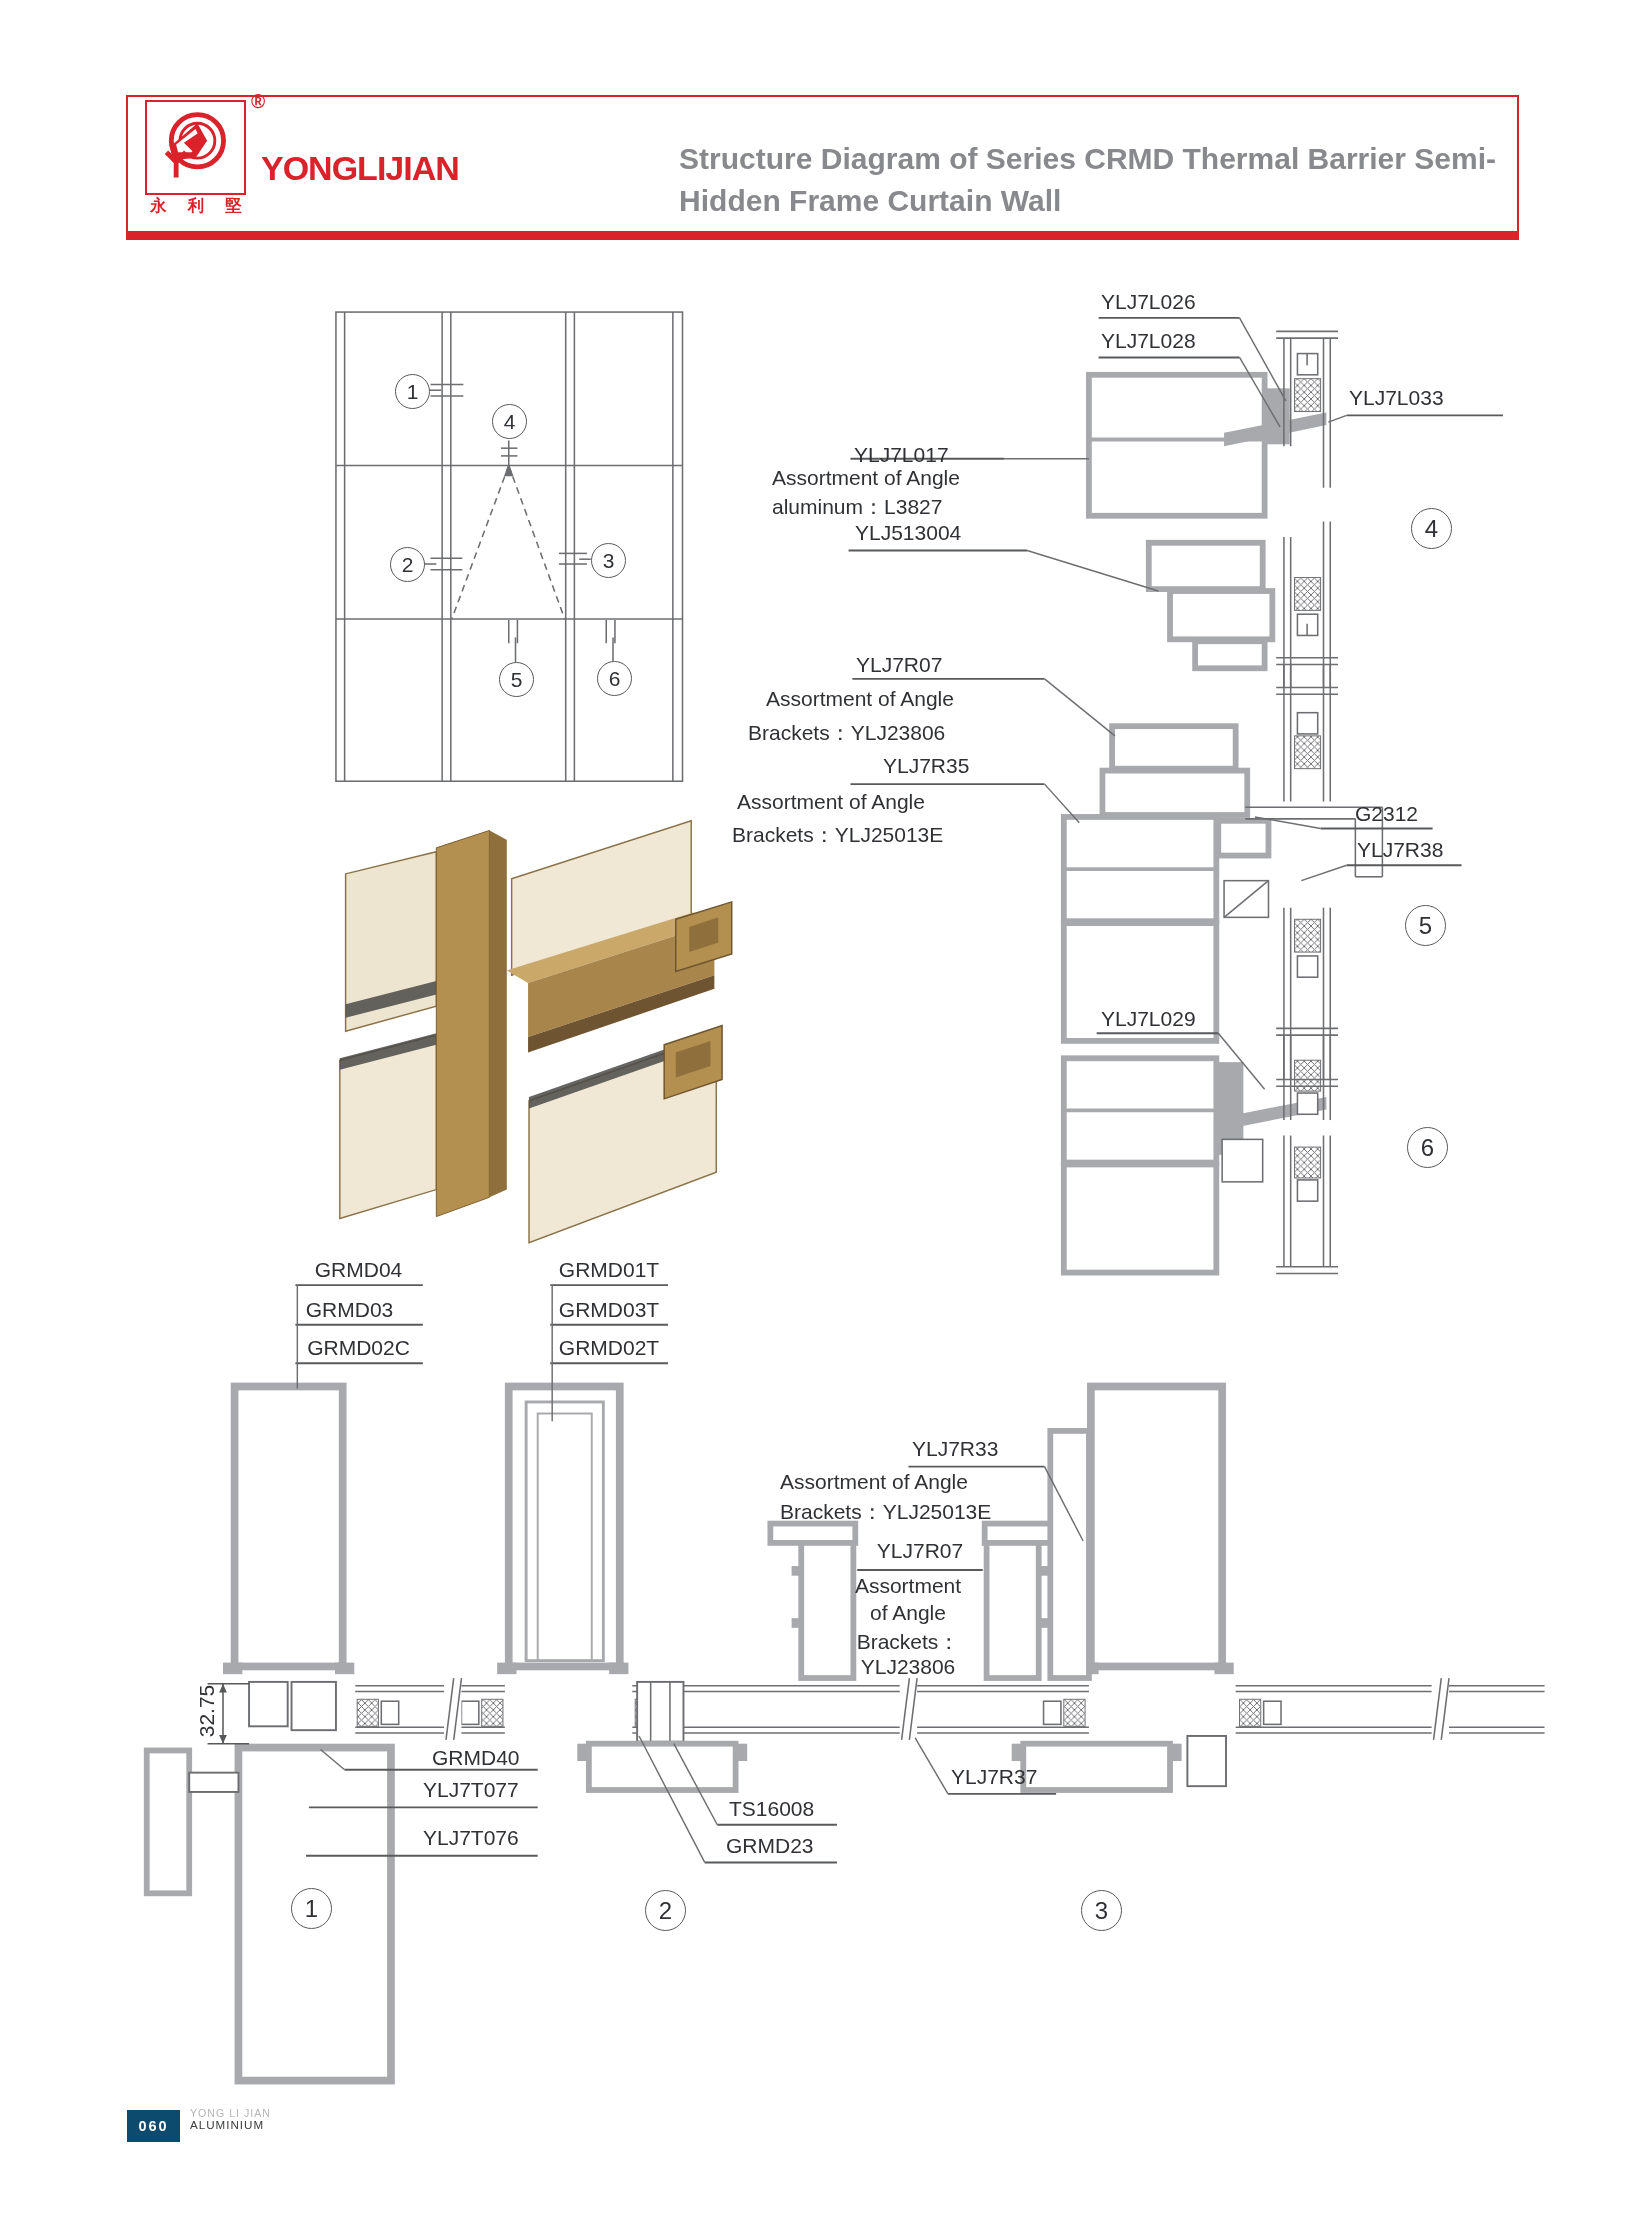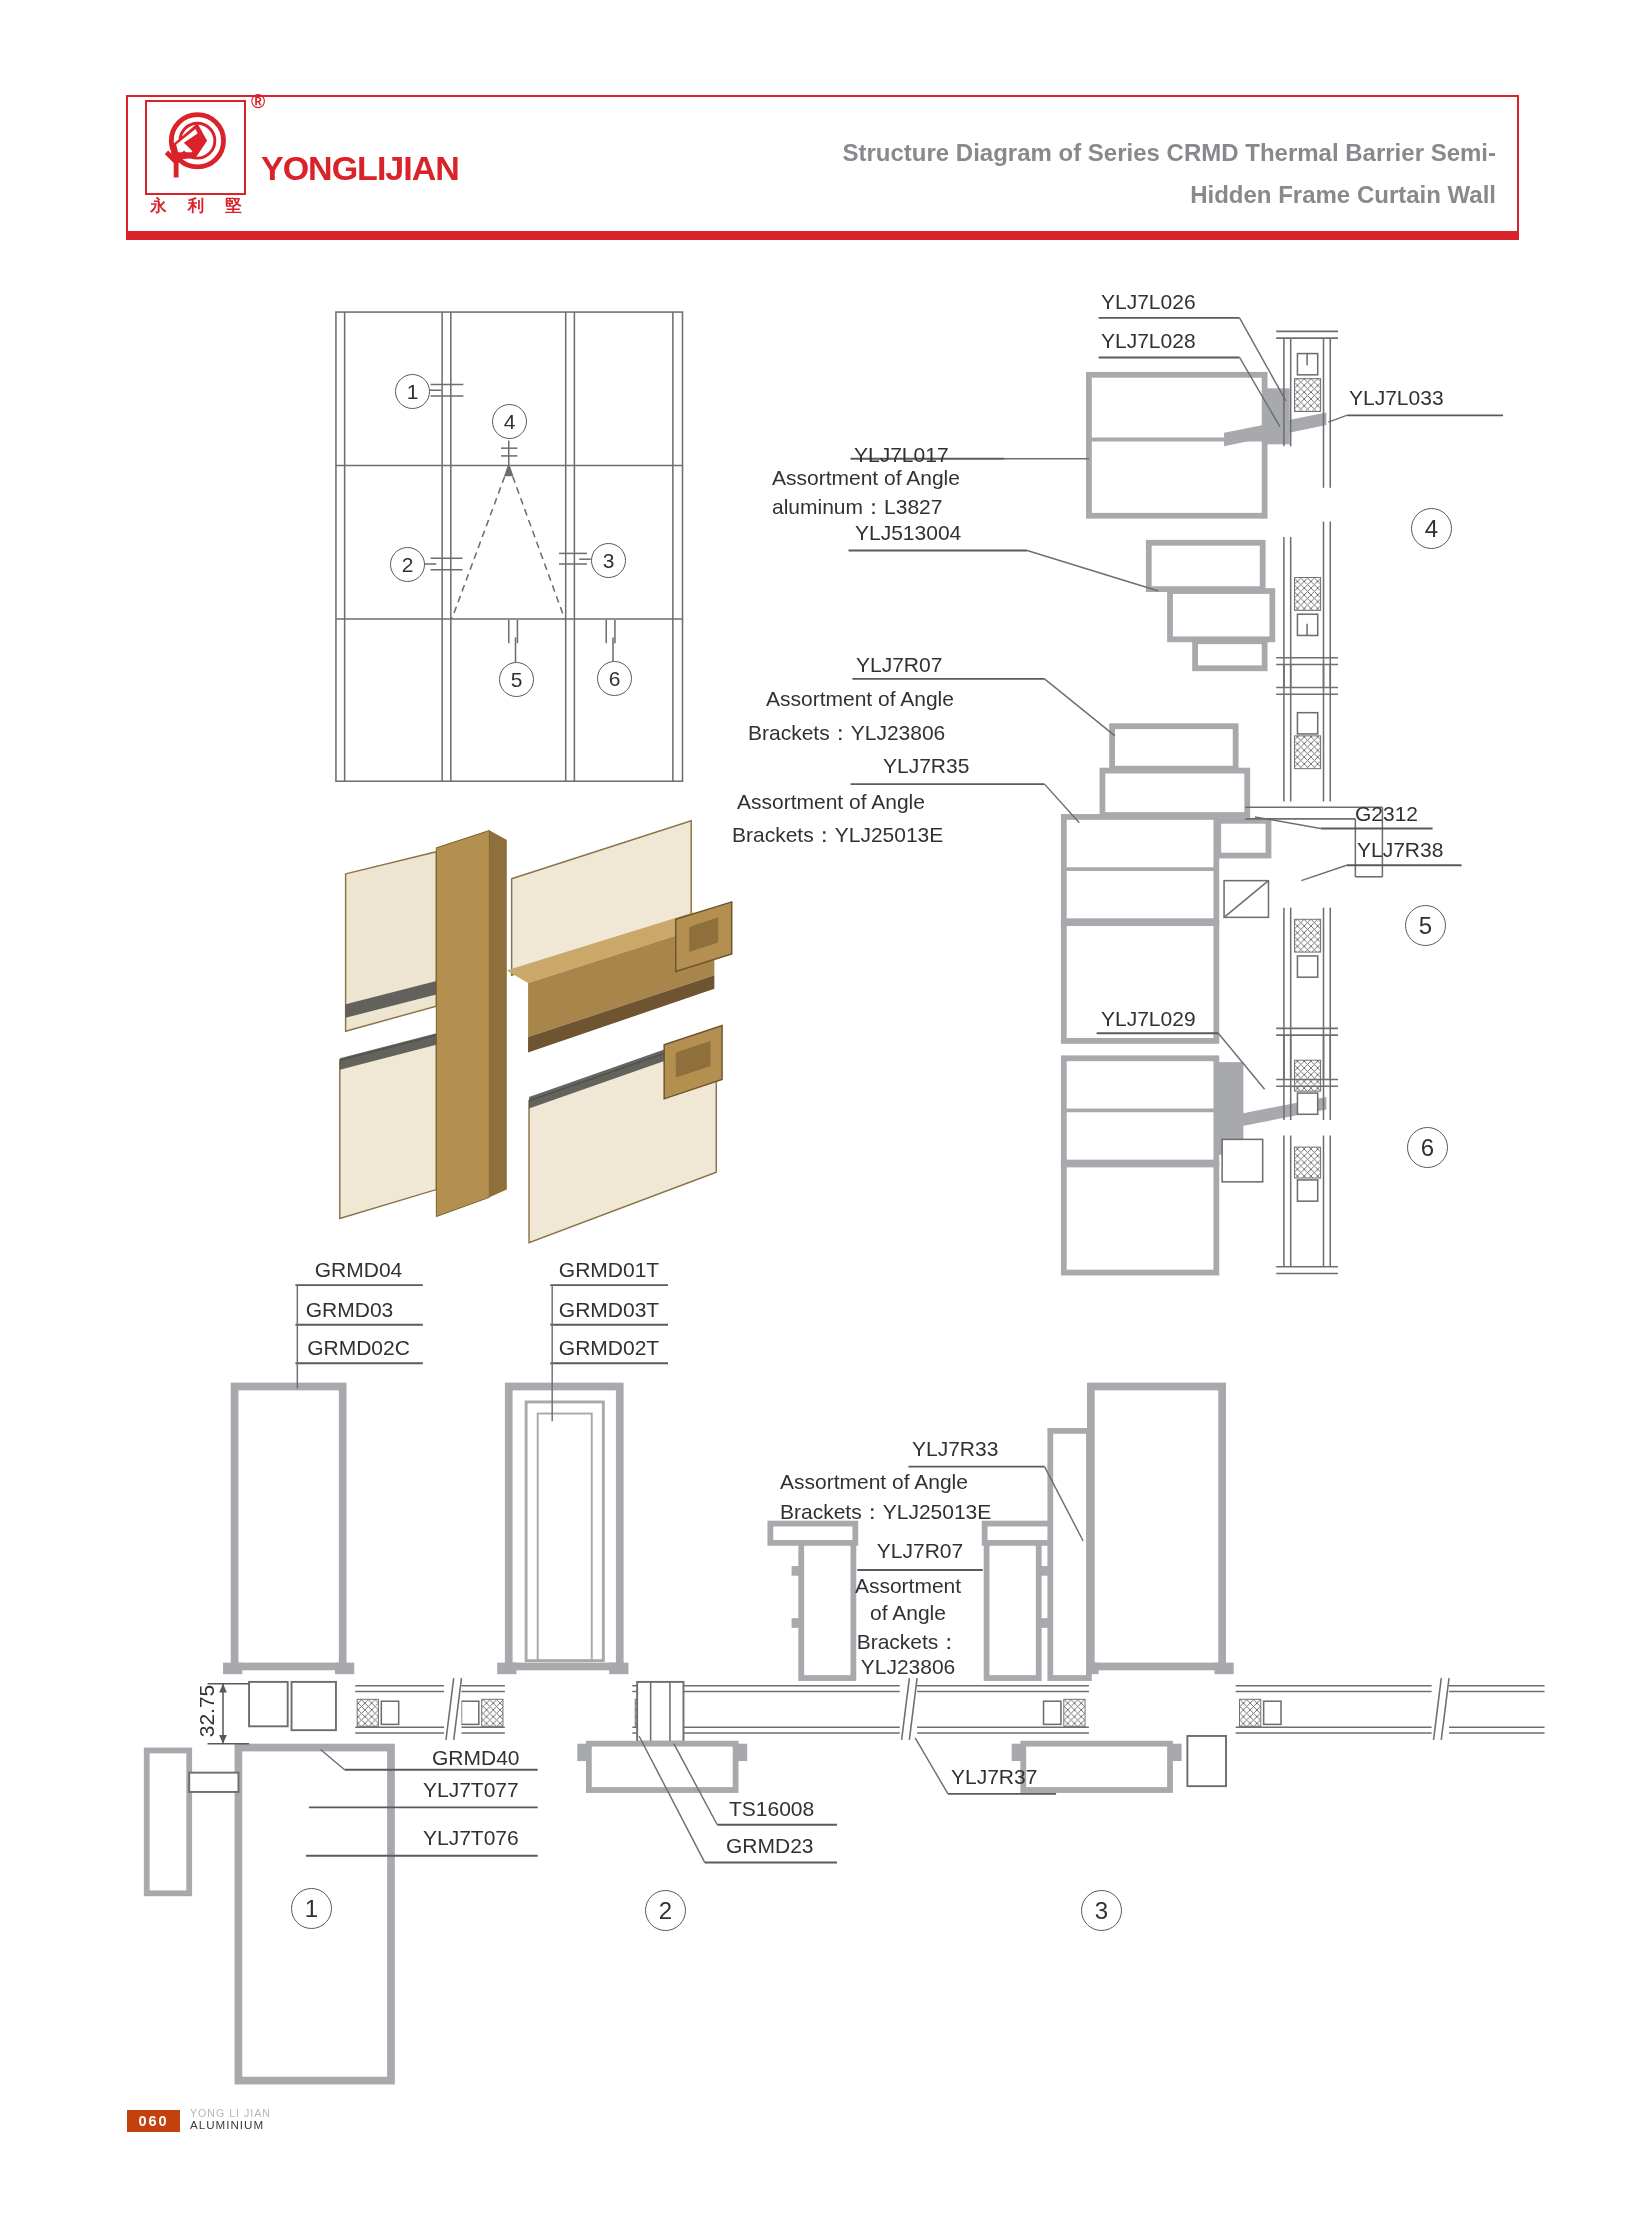--- a/index.html
+++ b/index.html
@@ -6,34 +6,34 @@
   .page{position:relative;width:1644px;height:2216px;background:#fff;overflow:hidden;
         font-family:"Liberation Sans",sans-serif;}
   
   .hdr{position:absolute;left:126px;top:95px;width:1393px;height:145px;box-sizing:border-box;
        border:2.9px solid #d9222a;border-bottom:9.7px solid #d9222a;background:#fff;}
   .logo-box{position:absolute;left:17.4px;top:2.9px;width:101px;height:95px;box-sizing:border-box;border:2.9px solid #d9222a;}
   .reg{position:absolute;left:123px;top:-5.8px;color:#d9222a;font-size:19.3px;font-weight:bold;}
   .cn{position:absolute;left:17.4px;top:98px;width:101px;display:flex;justify-content:space-between;
       padding:0 4.8px;box-sizing:border-box;color:#d9222a;font-size:16.4px;font-weight:bold;}
   .brand{position:absolute;left:133px;top:52px;color:#d9222a;font-size:34px;font-weight:bold;letter-spacing:-1px;}
-  .title{position:absolute;right:21px;top:35px;text-align:right;color:#87898c;font-size:24px;font-weight:bold;line-height:42px;}
+  .title{position:absolute;right:21px;top:41px;color:#87898c;font-size:30px;font-weight:bold;line-height:42px;}
   
   .lb{position:absolute;font-size:21px;color:#2f3134;white-space:nowrap;}
   .ctr{text-align:center;white-space:nowrap;}
   .dim-rot{position:absolute;left:207px;top:1711px;font-size:21px;color:#2f3134;
            transform:translate(-50%,-50%) rotate(-90deg);white-space:nowrap;}
   
   .bal{position:absolute;border:1.9px solid #58595b;border-radius:50%;background:#fff;
        display:flex;align-items:center;justify-content:center;color:#2f3134;z-index:5;}
   .bal-s{width:33px;height:33px;font-size:21px;}
   .bal-l{width:39px;height:39px;font-size:24px;}
   svg.draw{position:absolute;left:0;top:0;}
   
-  .pgnum{position:absolute;left:127px;top:2110px;width:53px;height:22px;background:#c2410c;color:#fff;
+  .pgnum{position:absolute;left:127px;top:2110px;width:53px;height:32px;background:#0c4a6e;color:#fff;
          font-size:14.5px;font-weight:bold;display:flex;align-items:center;justify-content:center;letter-spacing:1.9px;}
   .co1{position:absolute;left:190px;top:2107px;font-size:10.6px;color:#b3b5b7;letter-spacing:1px;}
   .co2{position:absolute;left:190px;top:2118px;font-size:11.6px;font-weight:normal;color:#3a3b3d;letter-spacing:1px;}
 </style>
 </head>
 <body>
 
 <div class="page">
 
   <div class="hdr">

